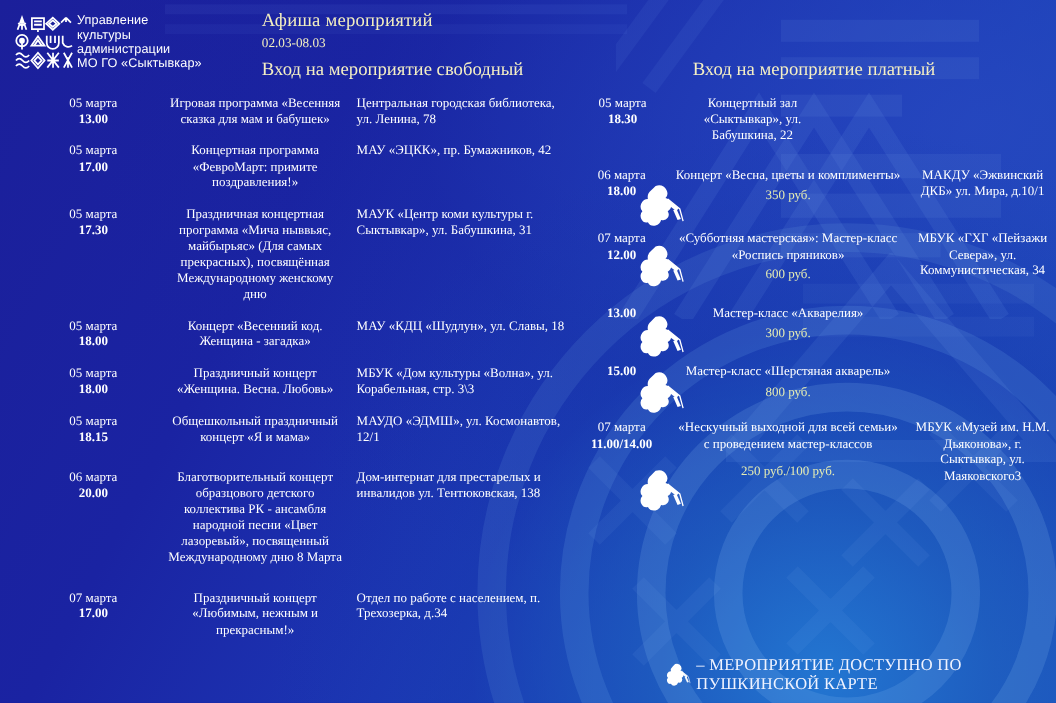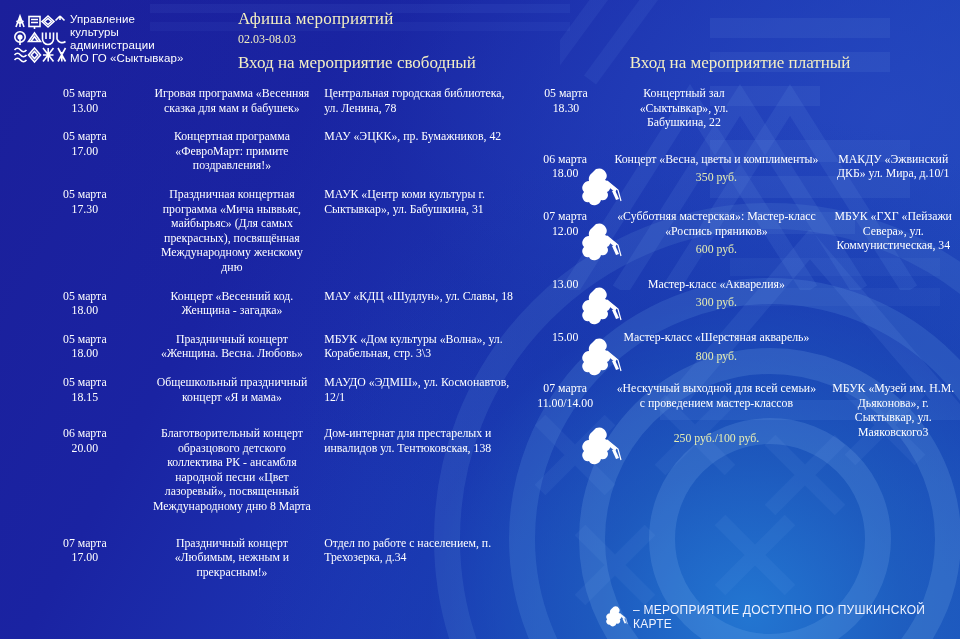--- a/index.html
+++ b/index.html
@@ -76,41 +76,41 @@
 
   .col-paid .row .c-when  { width: 92px; text-align: center; }
   .col-paid .row .c-what  { width: 208px; padding: 0 4px; text-align: center; position: relative; }
   .col-paid .row .c-where { width: 136px; padding-left: 4px; text-align: center; }
 
   .c-when, .c-what, .c-where {
     font-size: 11.8px; line-height: 14.6px;
     color: #ffffff;
   }
   .c-when .date { display: block; }
-  .c-when .time { display: block; }
+  .c-when .time { display: block; font-weight: bold; }
   .price { display: block; margin-top: 4px; color: #e6edb3; }
-  .price-inline { display: block; margin-top: 21px; color: #e6edb3; }
+  .price-inline { display: block; margin-top: 11px; color: #e6edb3; }
 
   
   .push-icon { position: absolute; width: 40px; height: 44px; left: -28px; }
   .push-icon.p1 { top: 14px; }
   .push-icon.p2 { top: 12px; }
   .push-icon.p3 { top: 8px; }
   .push-icon.p4 { top: 6px; }
   .push-icon.p5 { top: 44px; }
 
   
   .footer-note {
     position: absolute; left: 606px; bottom: 8px;
     display: flex; align-items: center; gap: 5px;
   }
   .footer-note .fi { width: 22px; height: 24px; flex: none; }
   .footer-note .ft {
-    font-family: Liberation Sans, sans-serif;
-    font-size: 12px; letter-spacing: .25px; color: #f0f3ff;
+    font-family: Liberation Serif, serif;
+    font-size: 15px; letter-spacing: .25px; color: #f0f3ff;
   }
 </style>
 </head>
 <body>
 
 <div class="poster">
 
   <div class="bg-layer">
 
     <svg class="bg-topstripe" viewBox="0 0 420 84" preserveAspectRatio="none">

